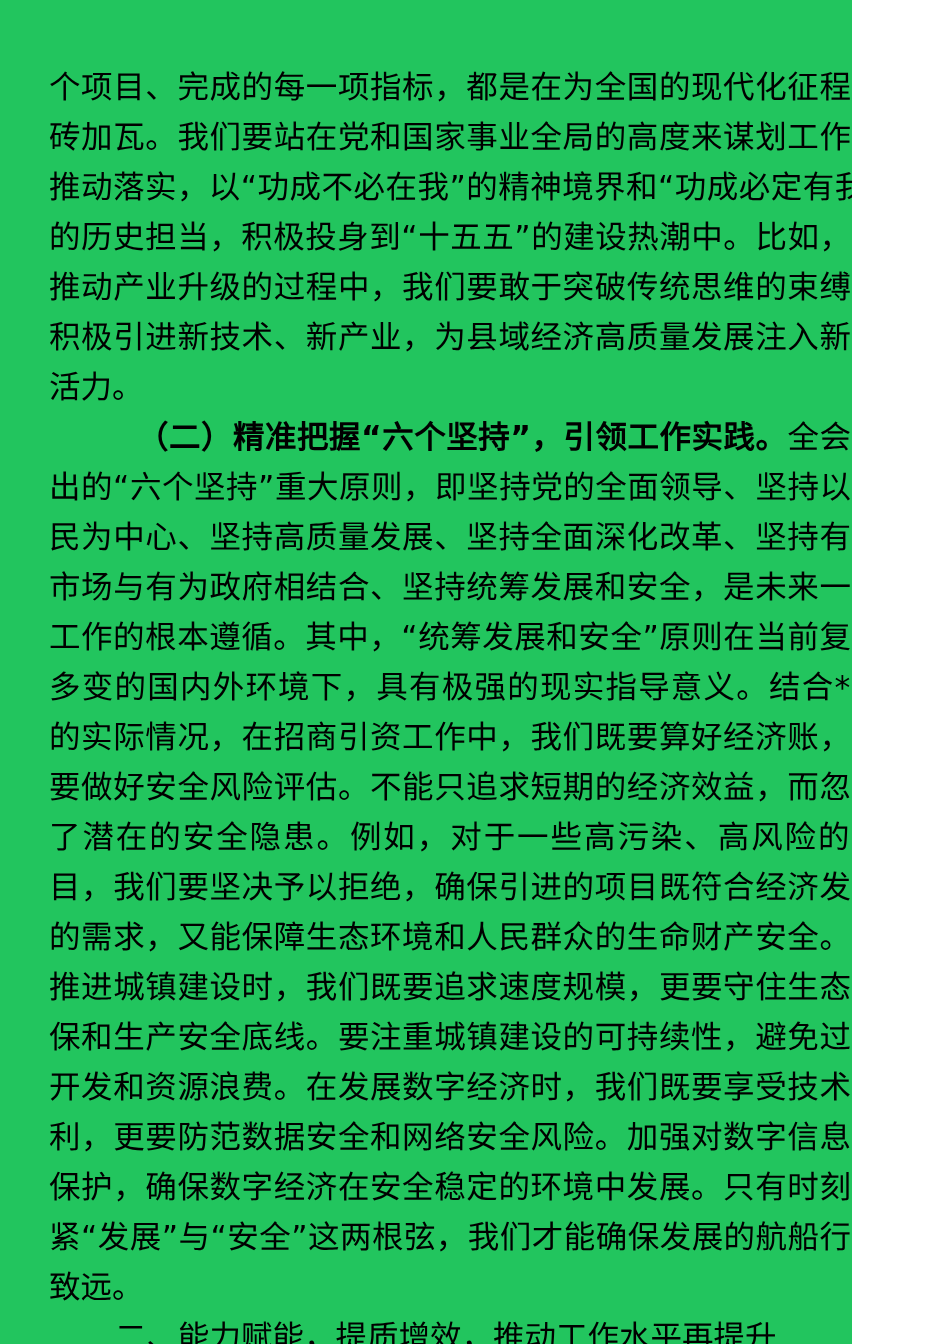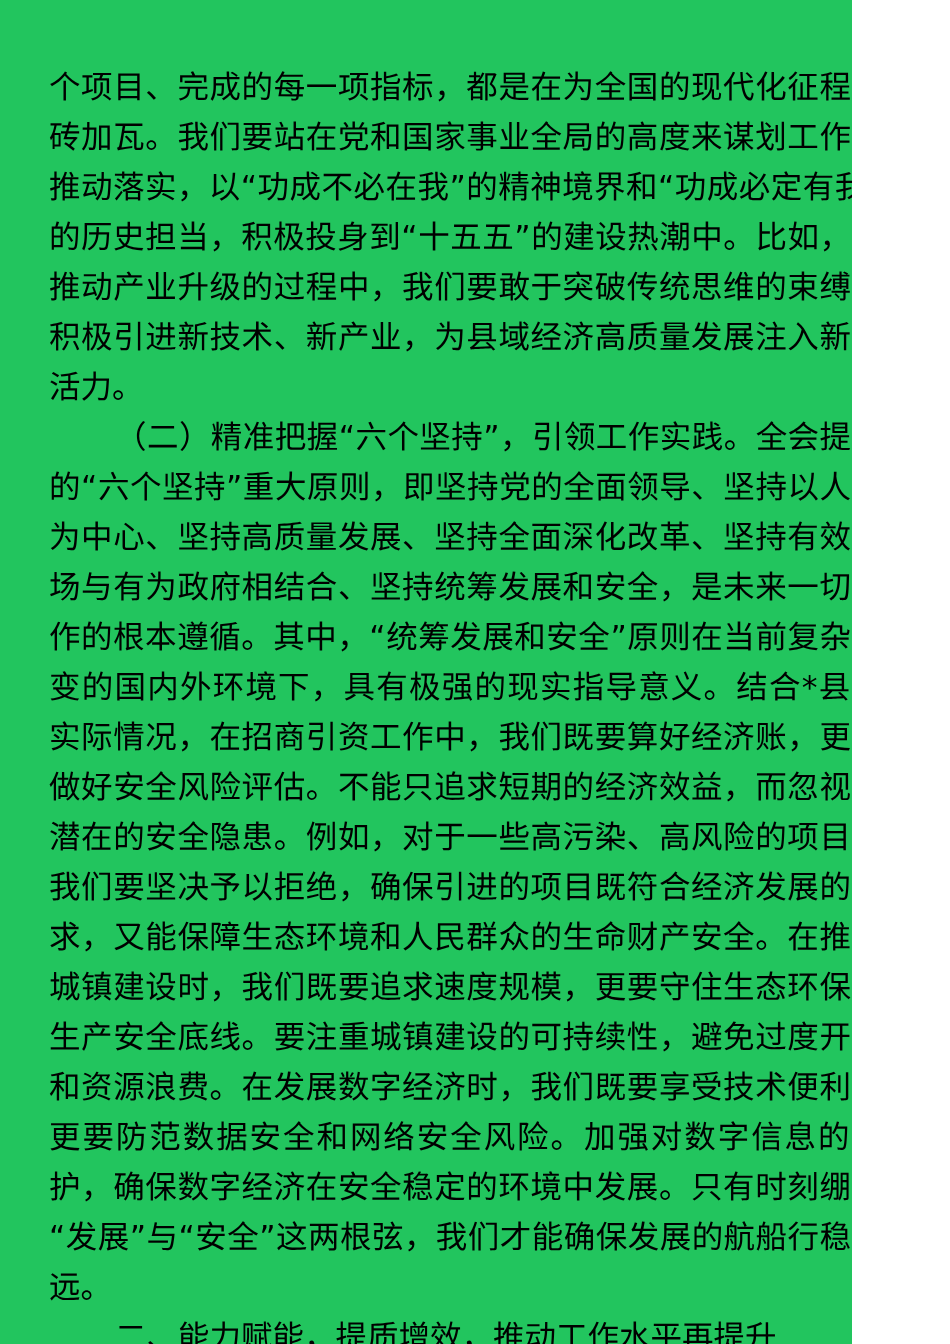--- a/index.html
+++ b/index.html
@@ -35,21 +35,22 @@
     text-justify: inter-character;
     text-align-last: left;
     letter-spacing: 0px;
     word-break: break-all;
     font-weight: 400;
   }
   p.indent {
     text-indent: 66px;
   }
   .lead-bold {
-    font-weight: 400;
+    font-weight: 700;
+    margin-left: 22px;
   }
 </style>
 </head>
 <body>
 
 <div class="page">
   <div class="doc-body">
 
     <p class="para">
       <span>个项目、完成的每一项指标，都是在为全国的现代化征程添砖加瓦。我们要站在党和国家事业全局的高度来谋划工作、推动落实，以“功成不必在我”的精神境界和“功成必定有我”的历史担当，积极投身到“十五五”的建设热潮中。比如，在推动产业升级的过程中，我们要敢于突破传统思维的束缚，积极引进新技术、新产业，为县域经济高质量发展注入新的活力。</span>

